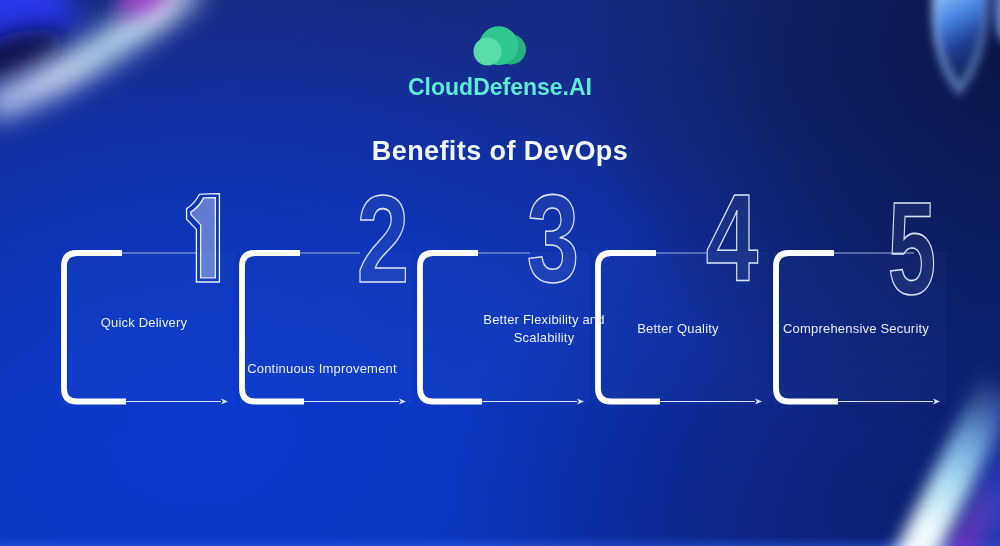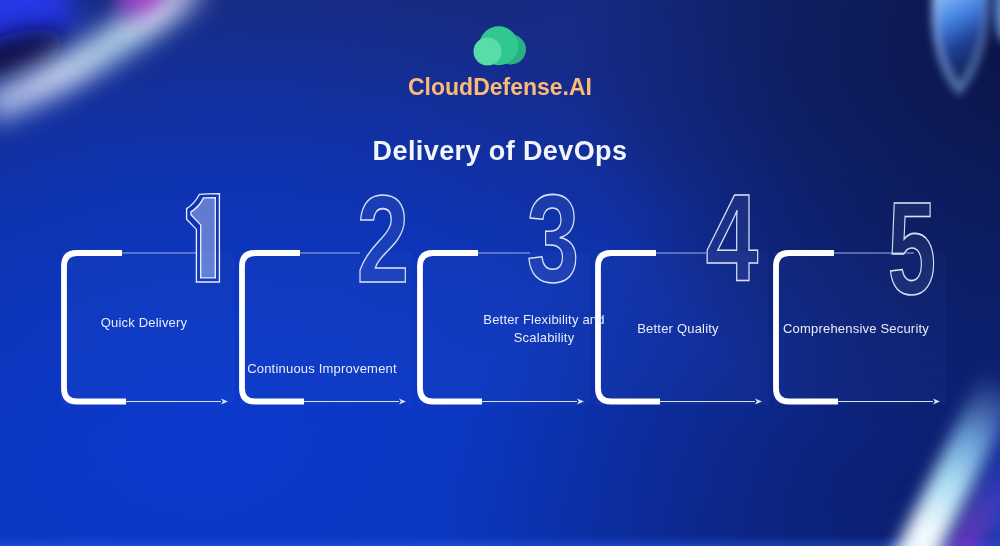--- a/index.html
+++ b/index.html
@@ -11,21 +11,21 @@
         radial-gradient(ellipse 700px 640px at 103% 10%, rgba(10,19,66,0.95) 0%, rgba(10,19,66,0.55) 35%, rgba(10,19,66,0) 65%),
         radial-gradient(ellipse 900px 620px at 97% 92%, rgba(10,21,84,0.7) 0%, rgba(10,21,84,0) 58%),
         radial-gradient(ellipse 830px 620px at 20% 80%, rgba(10,58,208,0.9) 0%, rgba(10,58,208,0.55) 42%, rgba(10,58,208,0) 75%),
         linear-gradient(168deg,#182a7a 0%,#142c8e 35%,#0f31a6 65%,#0d2f9f 100%);}
   .bottomglow{position:absolute;left:0;right:0;bottom:0;height:10px;
       background:linear-gradient(to top, rgba(47,99,238,0.4), rgba(47,99,238,0));}
   .cardfill{position:absolute;top:252px;height:153px;width:172px;background:rgba(140,175,255,0.035);}
   .title{position:absolute;top:136px;left:0;width:1000px;text-align:center;
          color:#f2f5fc;font-size:27px;font-weight:bold;letter-spacing:0.4px;}
   .logotext{position:absolute;top:74px;left:0;width:1000px;text-align:center;
-         color:#fdba74;font-size:23px;font-weight:bold;letter-spacing:0px;}
+         color:#5eead4;font-size:23px;font-weight:bold;letter-spacing:0px;}
   .cardlabel{position:absolute;width:164px;color:#e8edf7;font-size:13px;
          text-align:center;line-height:18px;letter-spacing:0.2px;}
   svg{position:absolute;left:0;top:0;}
 </style>
 </head>
 <body>
   <div class="bg"></div>
   <div class="cardfill" style="left:62px;"></div>
   <div class="cardfill" style="left:240px;"></div>
   <div class="cardfill" style="left:418px;"></div>
@@ -92,21 +92,21 @@
       background:linear-gradient(to top, #f4faff 0%, #eef8fe 25%, #aadcf2 45%, rgba(127,184,232,0.85) 62%, rgba(143,194,236,0.35) 76%, rgba(143,194,236,0) 90%);
       filter:blur(8px);transform:rotate(26deg);"></div>
   </div>
 
   <svg width="120" height="80" viewBox="0 0 120 80" style="left:440px;top:15px;">
     <circle cx="71" cy="34.5" r="15" fill="#28b080"></circle>
     <circle cx="58.7" cy="30.8" r="19.5" fill="#30c88f"></circle>
     <circle cx="47.5" cy="36.5" r="14" fill="#5adca8"></circle>
   </svg>
   <div class="logotext">CloudDefense.AI</div>
-  <div class="title">Delivery of DevOps</div>
+  <div class="title">Benefits of DevOps</div>
 
   <svg width="1000" height="546" viewBox="0 0 1000 546" style="left:0;top:0;" id="cards">
     <g stroke="#ffffff" stroke-width="5.8" fill="none">
       <path d="M 122 253 L 77 253 Q 64 253 64 266 L 64 388.5 Q 64 401.5 77 401.5 L 126 401.5"></path>
       <path d="M 300 253 L 255 253 Q 242 253 242 266 L 242 388.5 Q 242 401.5 255 401.5 L 304 401.5"></path>
       <path d="M 478 253 L 433 253 Q 420 253 420 266 L 420 388.5 Q 420 401.5 433 401.5 L 482 401.5"></path>
       <path d="M 656 253 L 611 253 Q 598 253 598 266 L 598 388.5 Q 598 401.5 611 401.5 L 660 401.5"></path>
       <path d="M 834 253 L 789 253 Q 776 253 776 266 L 776 388.5 Q 776 401.5 789 401.5 L 838 401.5"></path>
     </g>
     <g stroke="#9cb0dd" stroke-width="1.2" fill="none">

